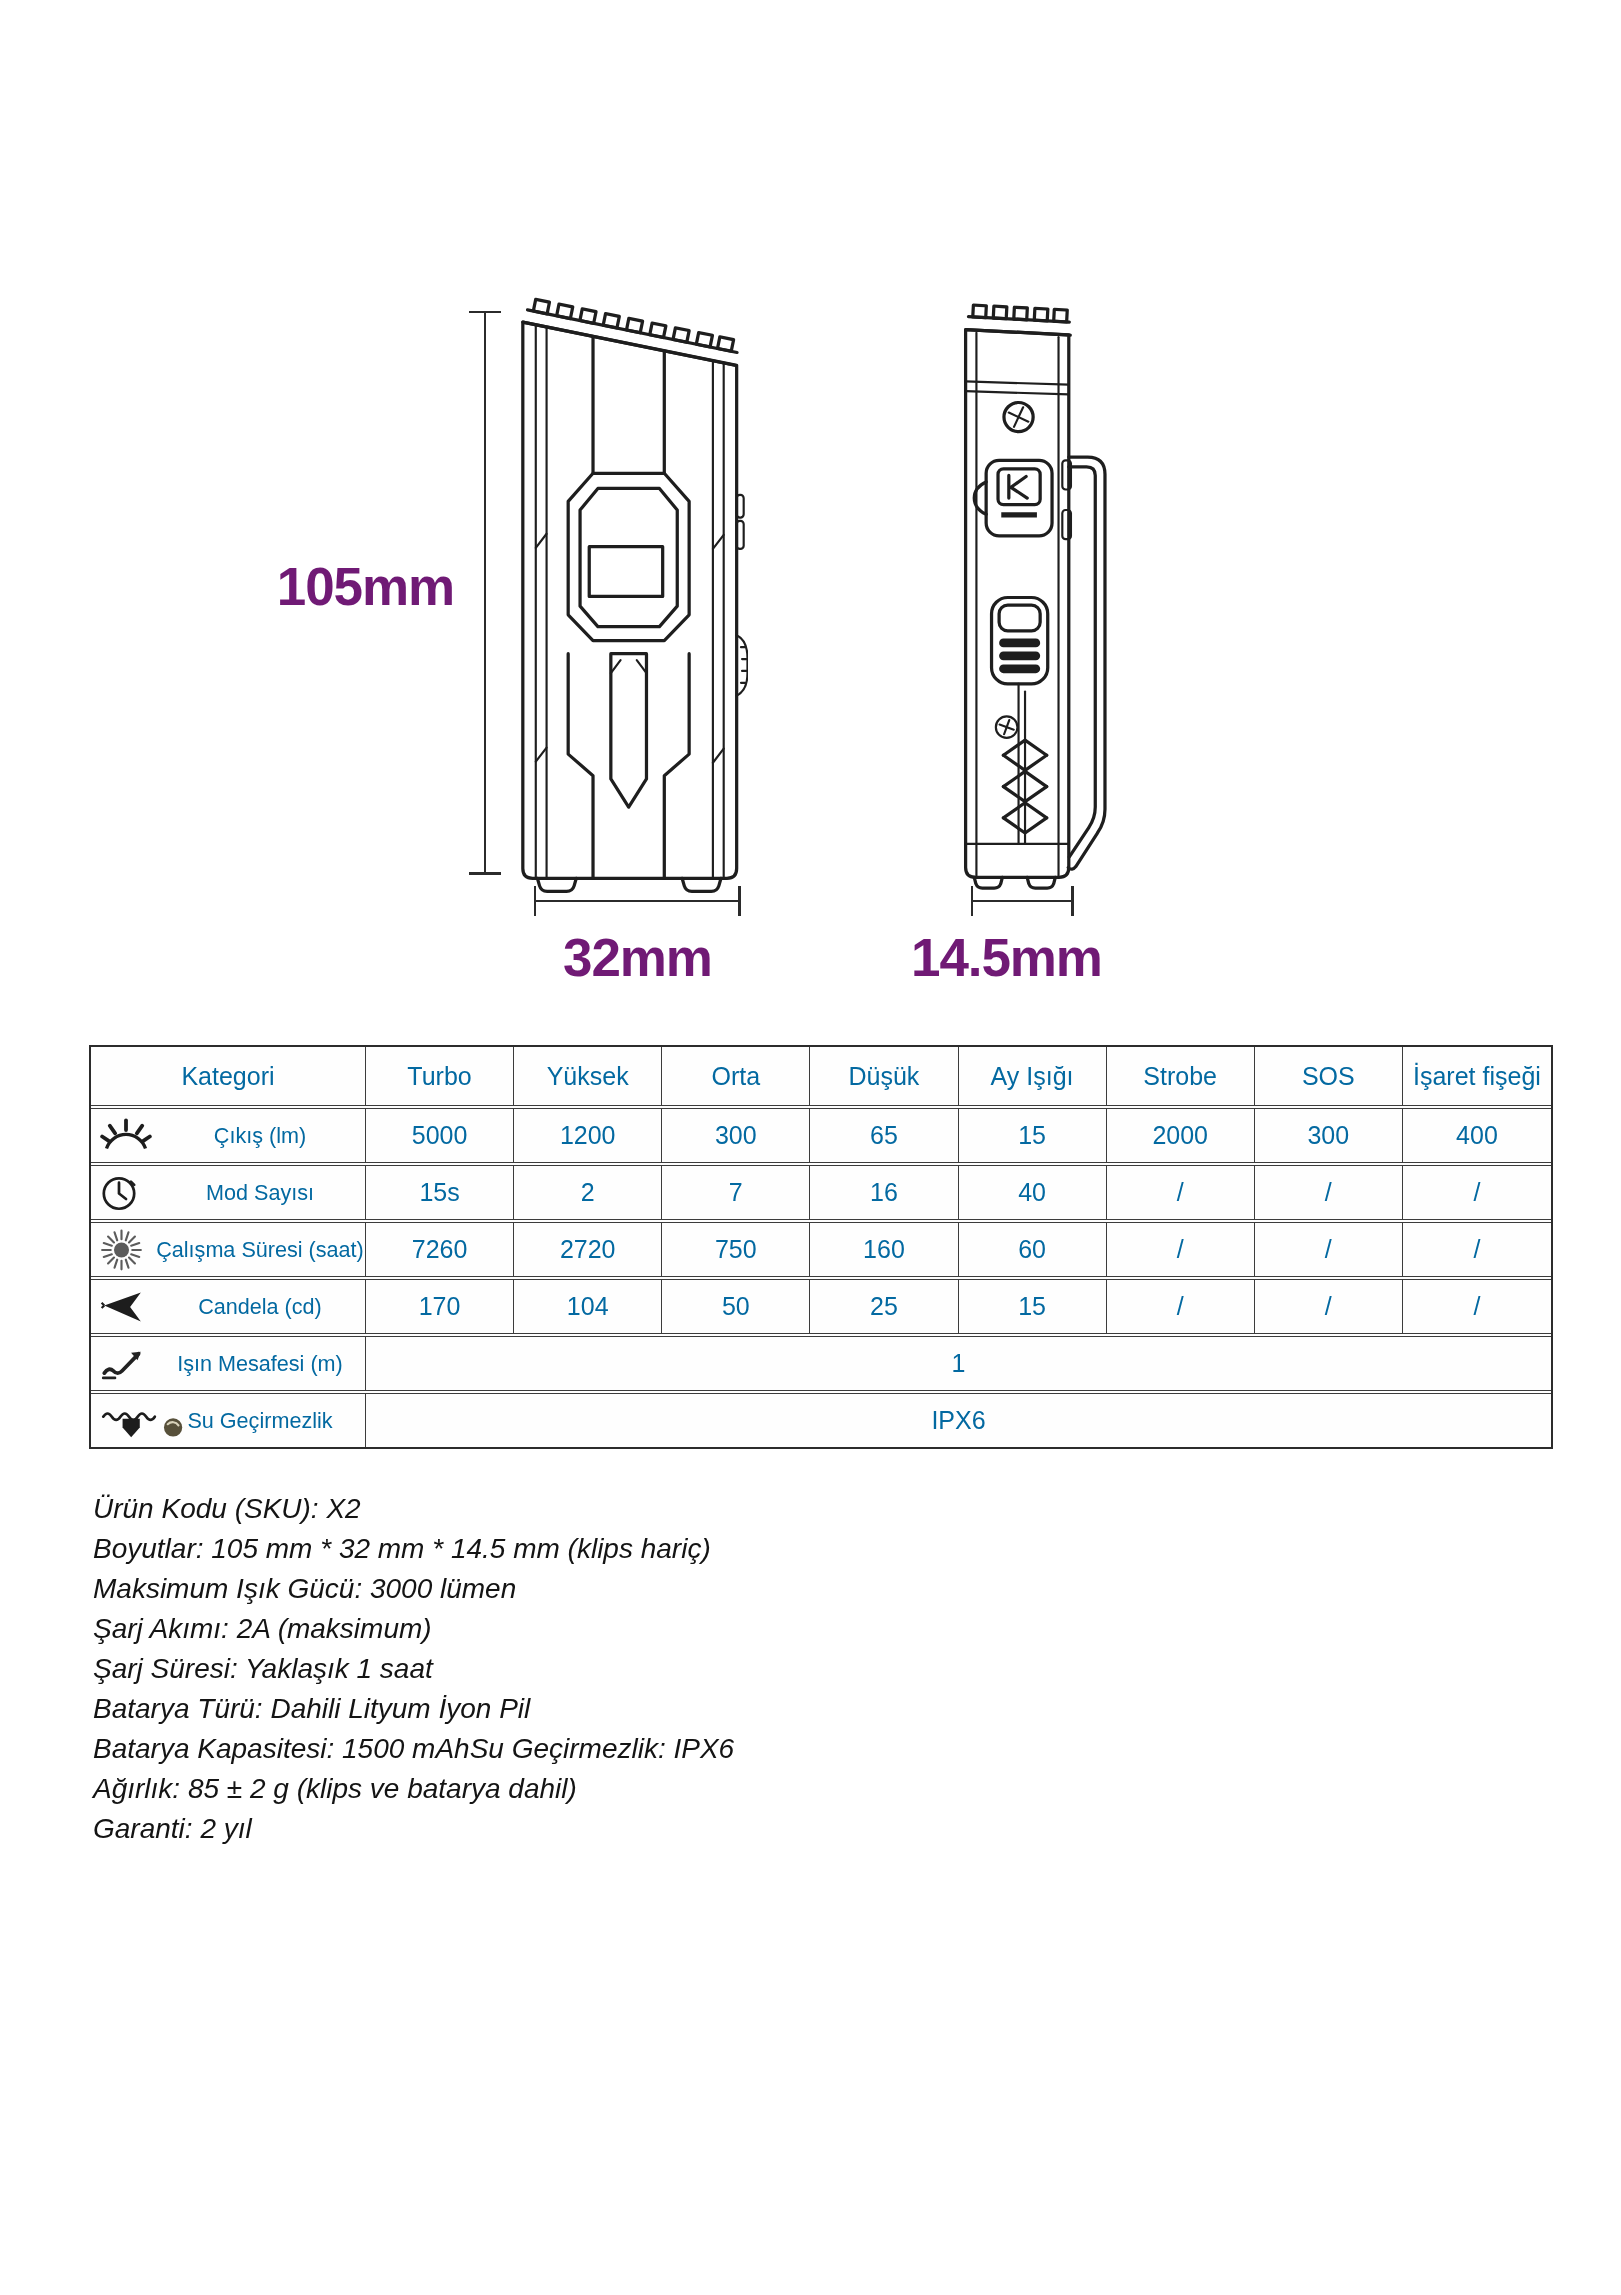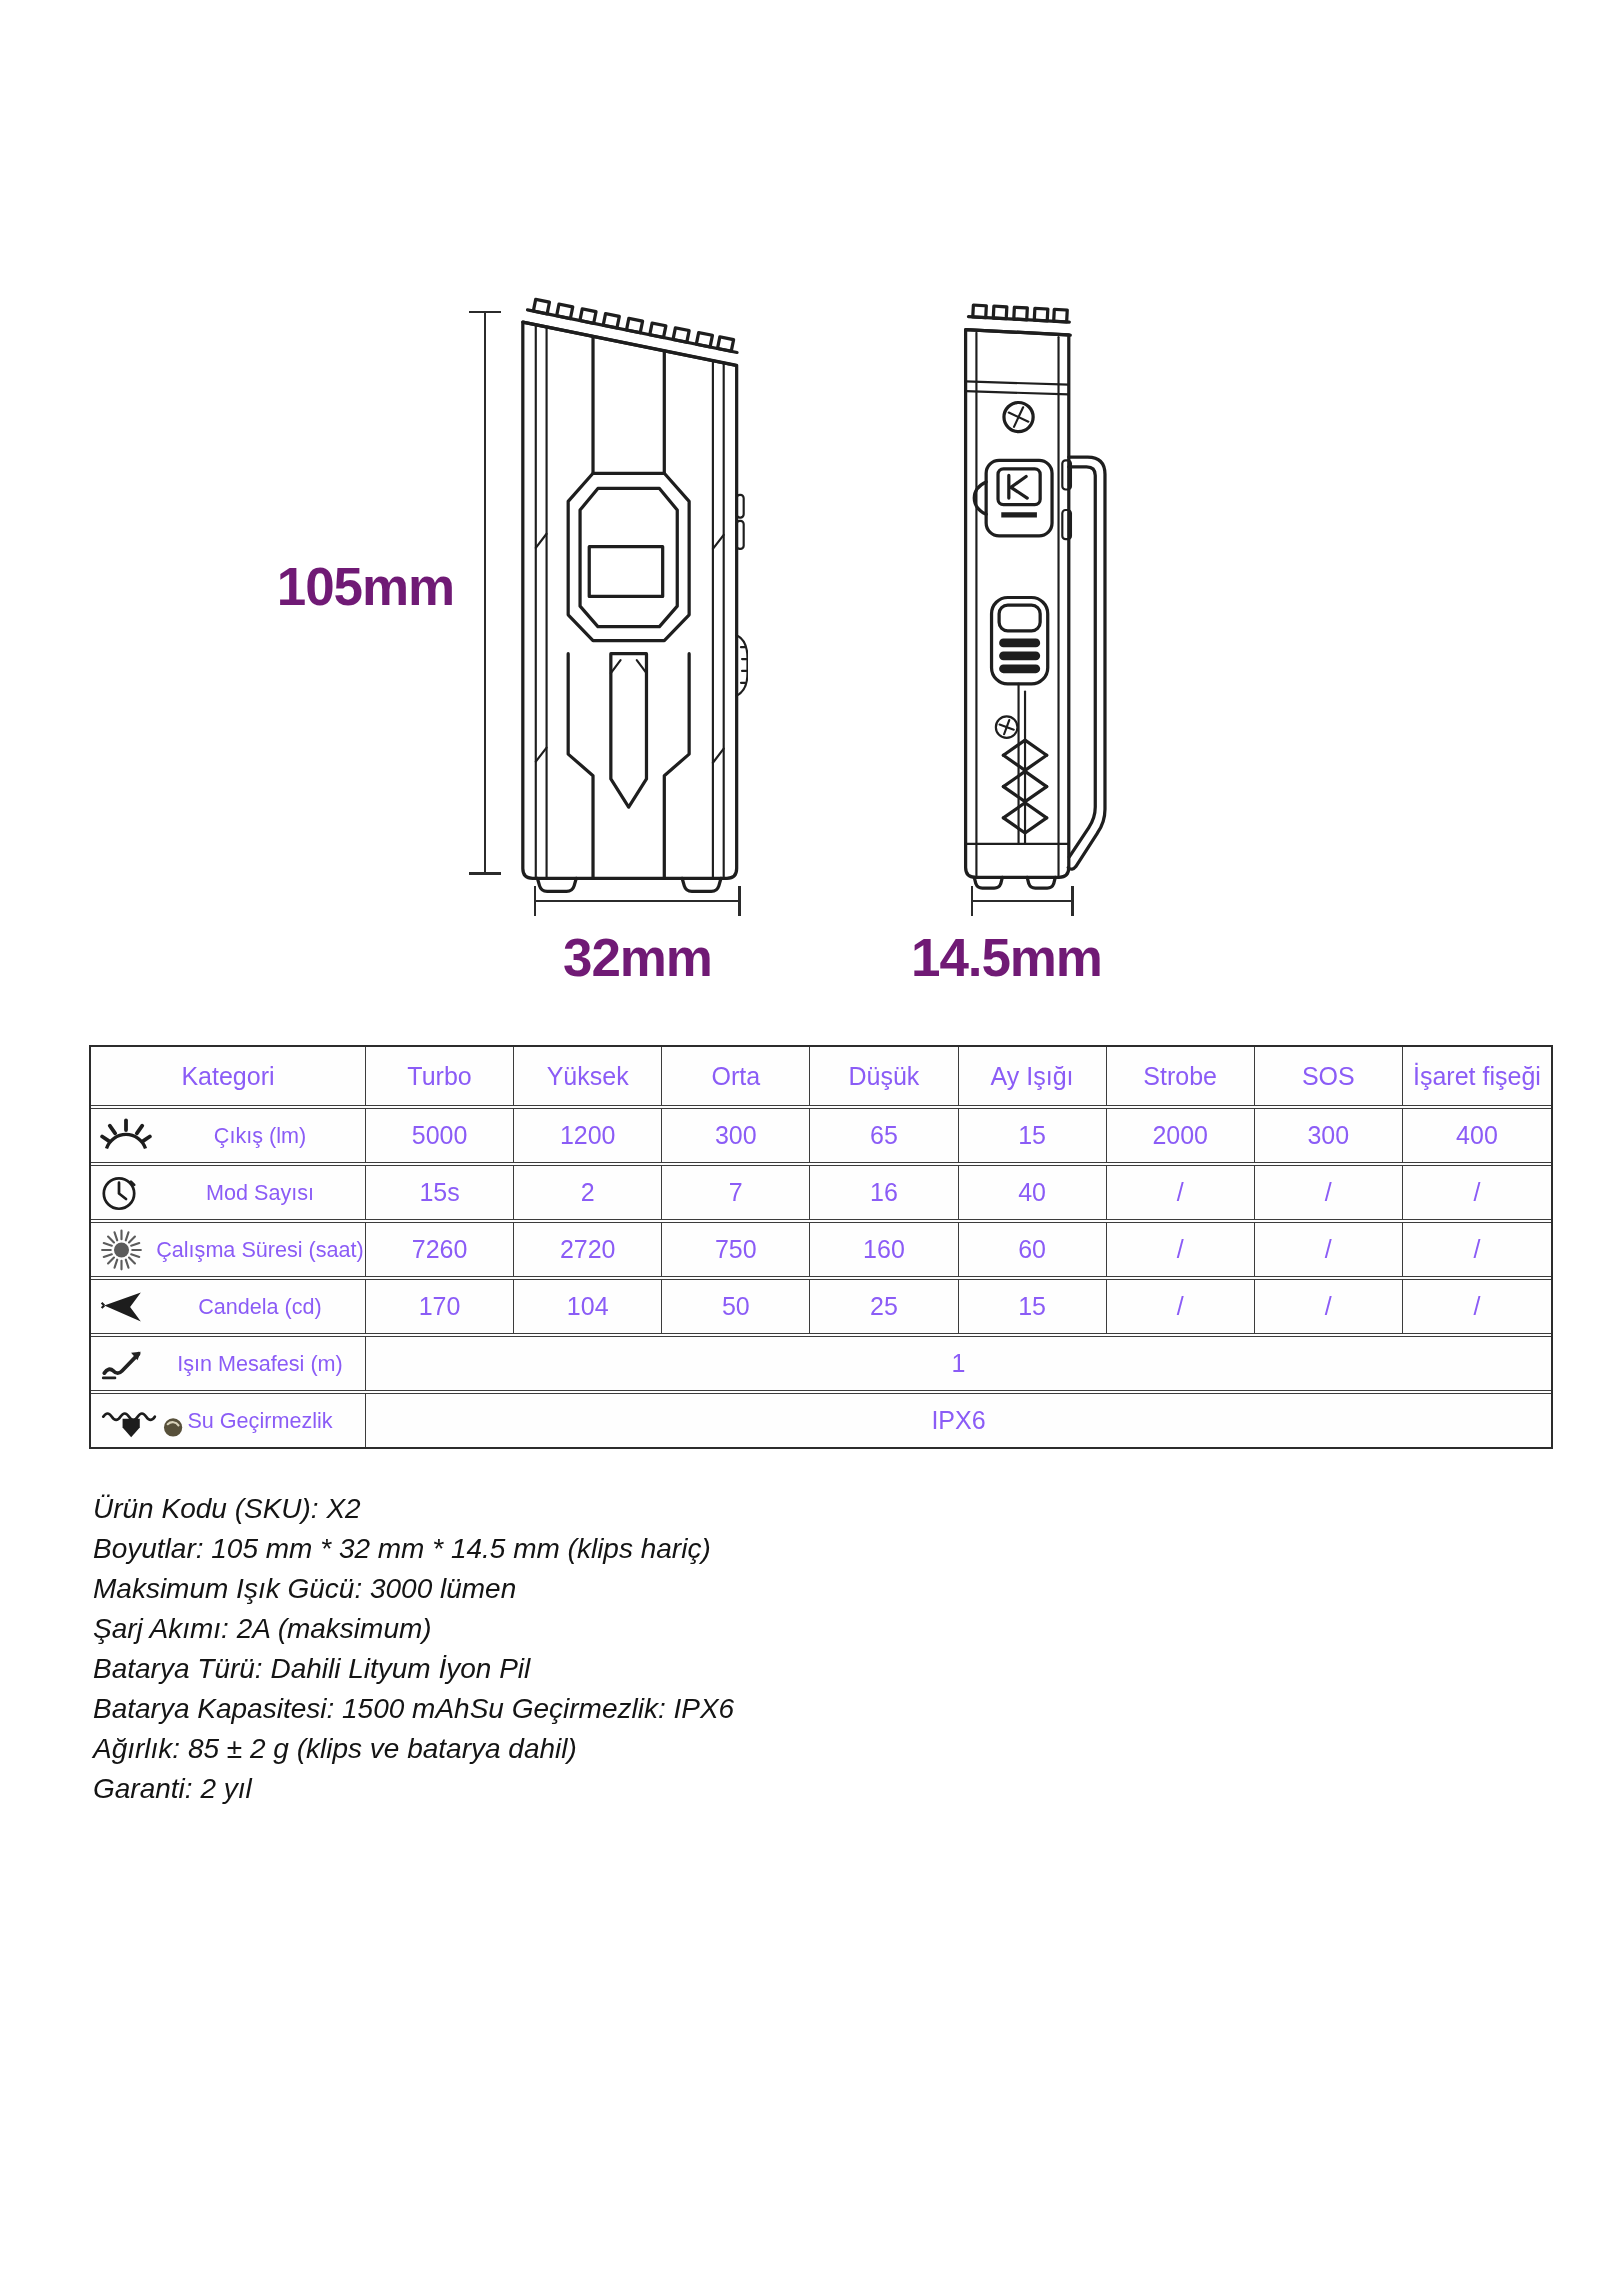--- a/index.html
+++ b/index.html
@@ -59,21 +59,21 @@
   }
   .t-row.span-row { grid-template-columns: 275px 1fr; }
   .t-row:last-child { border-bottom: none; }
   .t-cell {
     border-right: 1.6px solid #3c3c3c;
     display: flex;
     align-items: center;
     justify-content: center;
     height: 53px;
     font-size: 25px;
-    color: #8b5cf6;
+    color: #0369a1;
     position: relative;
     white-space: nowrap;
     text-align: center;
   }
   .t-row:first-child .t-cell { height: 58px; }
   .t-cell:last-child { border-right: none; }
   .label-cell {
     padding-left: 64px;
     font-size: 21.6px;
     justify-content: center;
@@ -373,20 +373,21 @@
       <div class="t-cell">IPX6</div>
     </div>
 
   </div>
 
   <div class="abs details">
     <p>Ürün Kodu (SKU): X2</p>
     <p>Boyutlar: 105 mm * 32 mm * 14.5 mm (klips hariç)</p>
     <p>Maksimum Işık Gücü: 3000 lümen</p>
     <p>Şarj Akımı: 2A (maksimum)</p>
+    <p>Şarj Süresi: Yaklaşık 1 saat</p>
     <p>Batarya Türü: Dahili Lityum İyon Pil</p>
     <p>Batarya Kapasitesi: 1500 mAhSu Geçirmezlik: IPX6</p>
     <p>Ağırlık: 85 ± 2 g (klips ve batarya dahil)</p>
     <p>Garanti: 2 yıl</p>
   </div>
 
 </div>
 
 
 </body></html>

